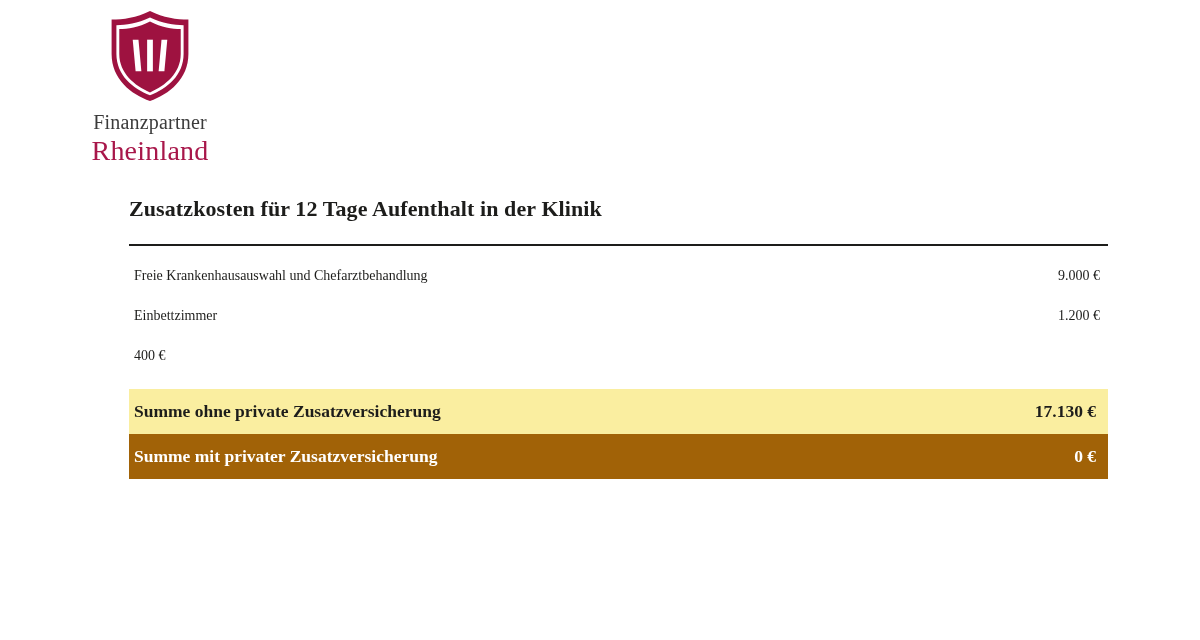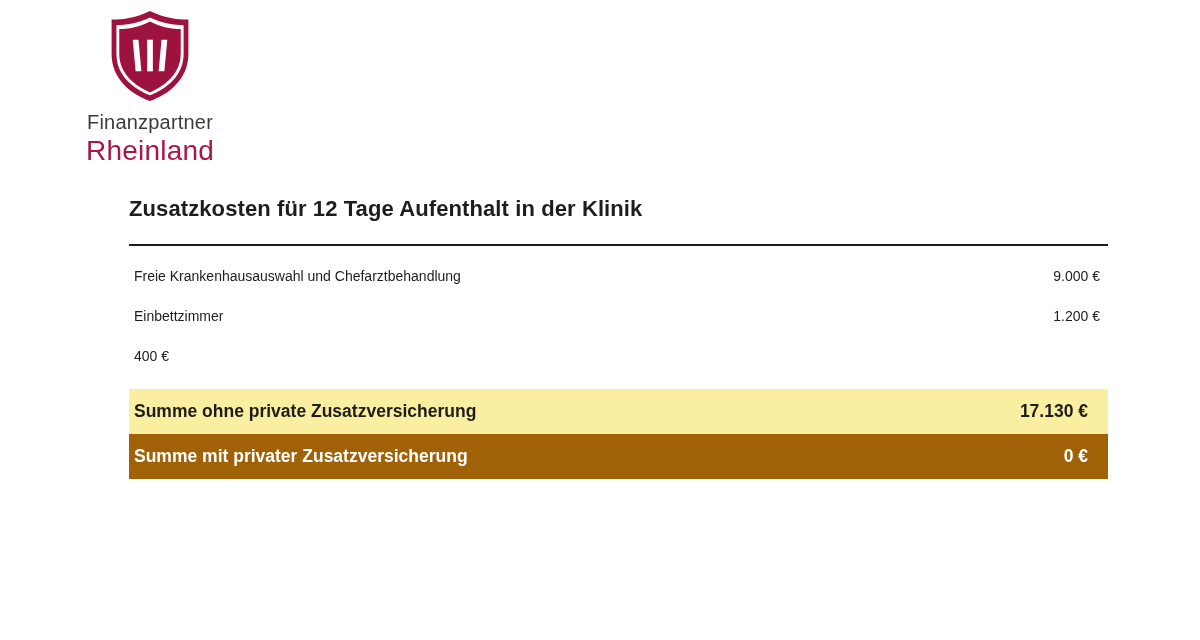--- a/index.html
+++ b/index.html
@@ -12,20 +12,21 @@
     background: #ffffff;
     font-family: "Liberation Sans", sans-serif;
     color: #1d1d1b;
     overflow: hidden;
   }
 
   .page {
     position: relative;
     width: 1200px;
     height: 640px;
+    font-family: Liberation Serif, serif;
   }
 
   
   .logo-block {
     position: absolute;
     left: 40px;
     top: 8px;
     width: 220px;
     text-align: center;
   }
@@ -95,21 +96,21 @@
   .row .value {
     text-align: right;
     white-space: nowrap;
   }
 
   .row-sum {
     height: 45px;
     font-weight: bold;
     font-size: 17.5px;
     padding-left: 5px;
-    padding-right: 20px;
+    padding-right: 12px;
   }
   .row-sum-light {
     background: #faeea0;
     color: #1d1d1b;
     margin-top: 13px;
   }
   .row-sum-dark {
     background: #a16207;
     color: #ffffff;
   }

